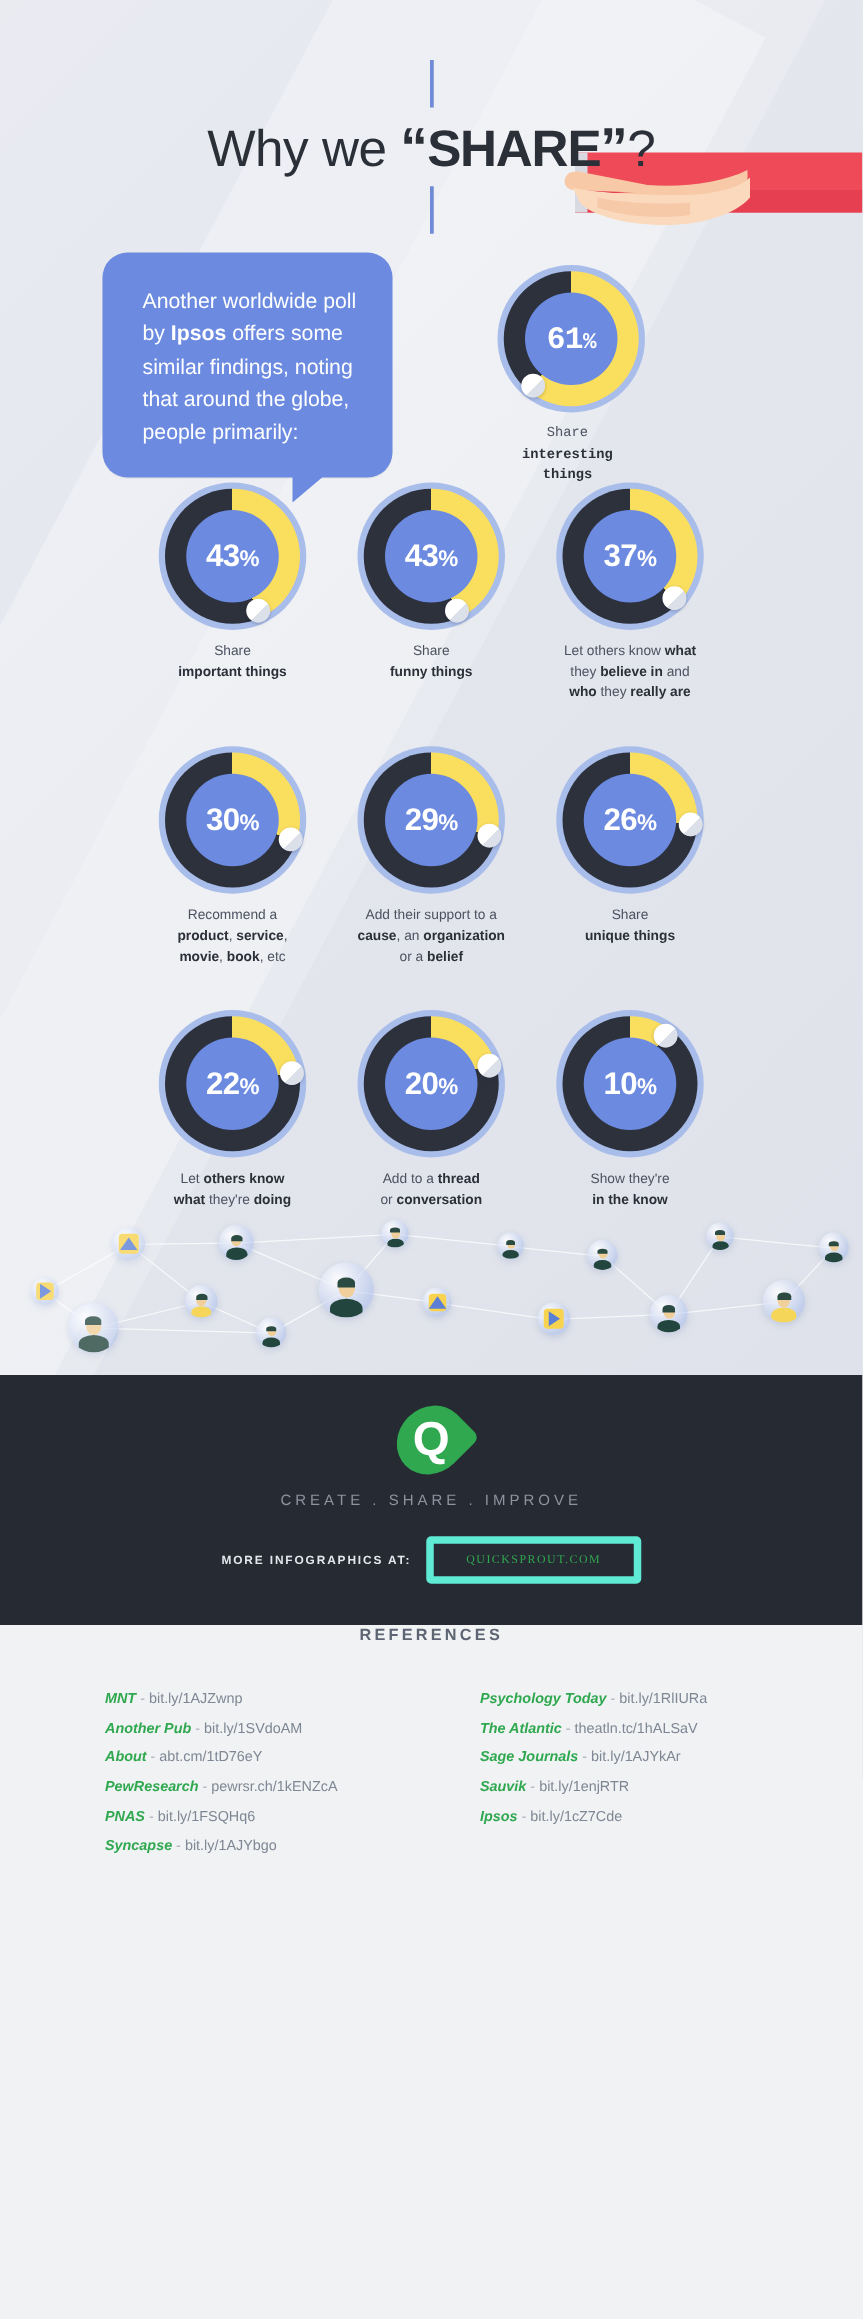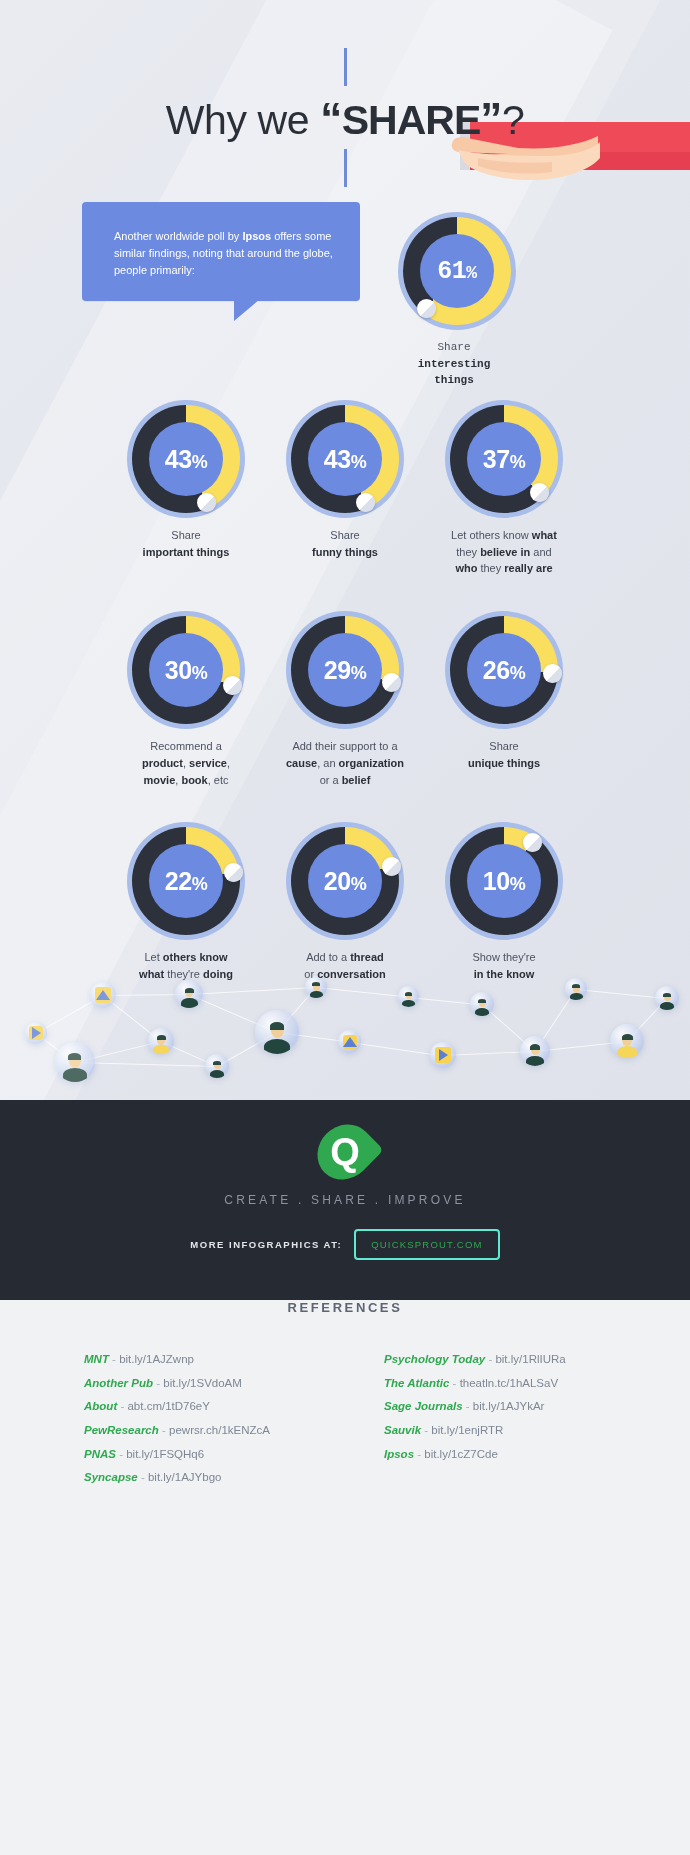--- a/index.html
+++ b/index.html
@@ -81,26 +81,26 @@
     width: 230px; height: 48px;
     background: #ef4a58;
   }
   .sleeve .dark { position:absolute; left:0; bottom:0; width:100%; height:18px; background:#e53f51; }
   .sleeve .cuff { position:absolute; left:0; top:0; width:10px; height:100%; background:#d9d9e2; }
 
   
   .bubble {
     position: absolute;
     top: 202px; left: 82px;
-    width: 278px;
+    width: 232px;
     background: #6b8ae0;
-    border-radius: 4px;
+    border-radius: 20px;
     padding: 26px 26px 22px 32px;
     color: #ffffff;
-    font-size: 11px;
+    font-size: 17px;
     line-height: 1.55;
     z-index: 6;
     box-shadow: 0 1px 0 rgba(0,0,0,0.05);
   }
   .bubble b { font-weight: 700; }
   .bubble .tail {
     position: absolute;
     left: 152px; bottom: -20px;
     width: 0; height: 0;
     border-left: 0 solid transparent;
@@ -255,29 +255,29 @@
     margin-top: 22px;
     display: flex; align-items: center; justify-content: center; gap: 12px;
   }
   .cta-label {
     color: #e4e7ec;
     font-size: 9.5px;
     letter-spacing: 1.5px;
     font-weight: 700;
   }
   .cta-btn {
-    border: 2px solid #5eead4;
+    border: 6px solid #5eead4;
     border-radius: 4px;
     color: #2fa84f;
     font-size: 9.5px;
     letter-spacing: 1.2px;
-    padding: 8px 15px;
+    padding: 8px 26px;
     background: transparent;
     cursor: pointer;
-    font-family: Liberation Sans, sans-serif;
+    font-family: Liberation Serif, serif;
   }
 
   
   .refs {
     position: absolute;
     top: 1300px; left: 0; right: 0;
     height: 686px;
     background: #f0f2f4;
   }
   .refs-title {
@@ -345,21 +345,21 @@
           <span class="pct"><span>61</span><span class="sym">%</span></span>
         </div>
         <div class="knob" style="left: 18.5849px; top: 86.8699px;"></div>
       </div>
       <div class="donut-label">
         <span>Share</span><br>
         <b>interesting things</b>
       </div>
     </div>
 
-    <div class="donut-grid" id="donut-grid" style="top:400px;">
+    <div class="donut-grid" id="donut-grid" style="top:386px;">
         <div class="donut-row" style="margin-bottom: 34px;">
           <div class="donut-cell">
             <div class="donut">
               <div class="halo"></div>
               <div class="ring" style="background: conic-gradient(rgb(250, 222, 94) 0deg, rgb(250, 222, 94) 154.8deg, rgb(44, 49, 60) 154.8deg, rgb(44, 49, 60) 360deg);"></div>
               <div class="hole">
                 <span class="pct">43<span class="sym">%</span></span>
               </div>
               <div class="knob" style="left: 70.1503px; top: 93.3841px;"></div>
             </div>

